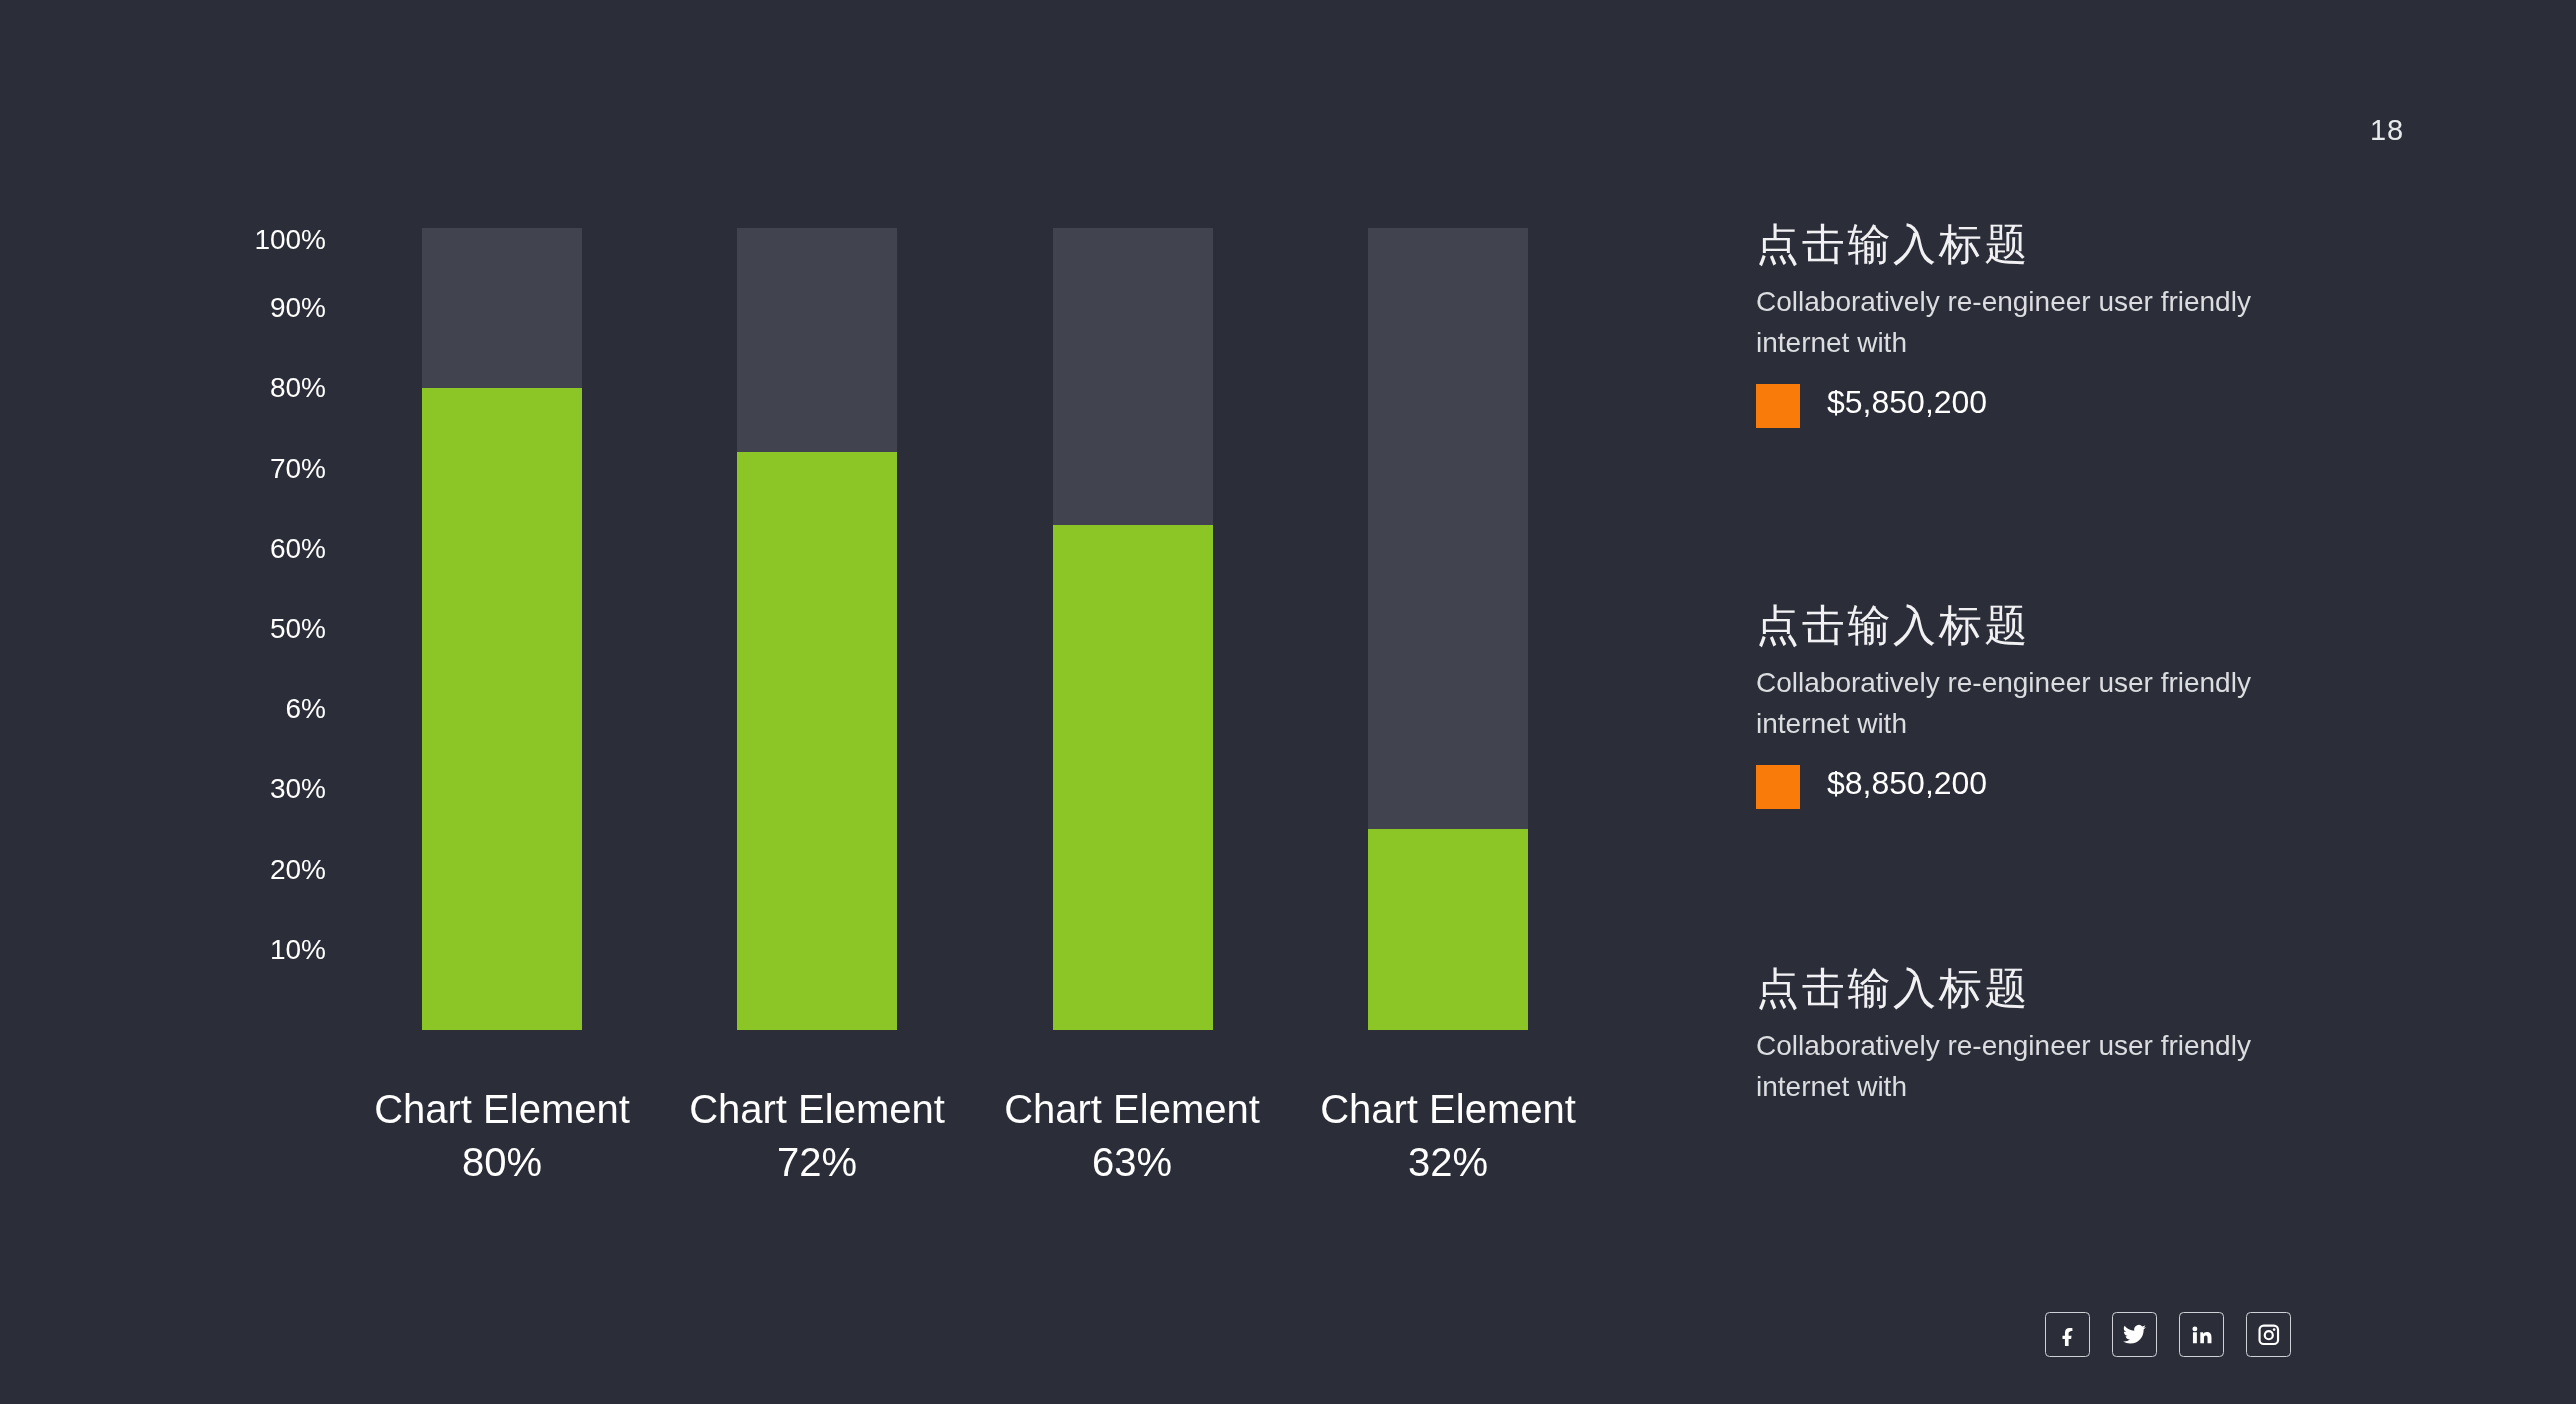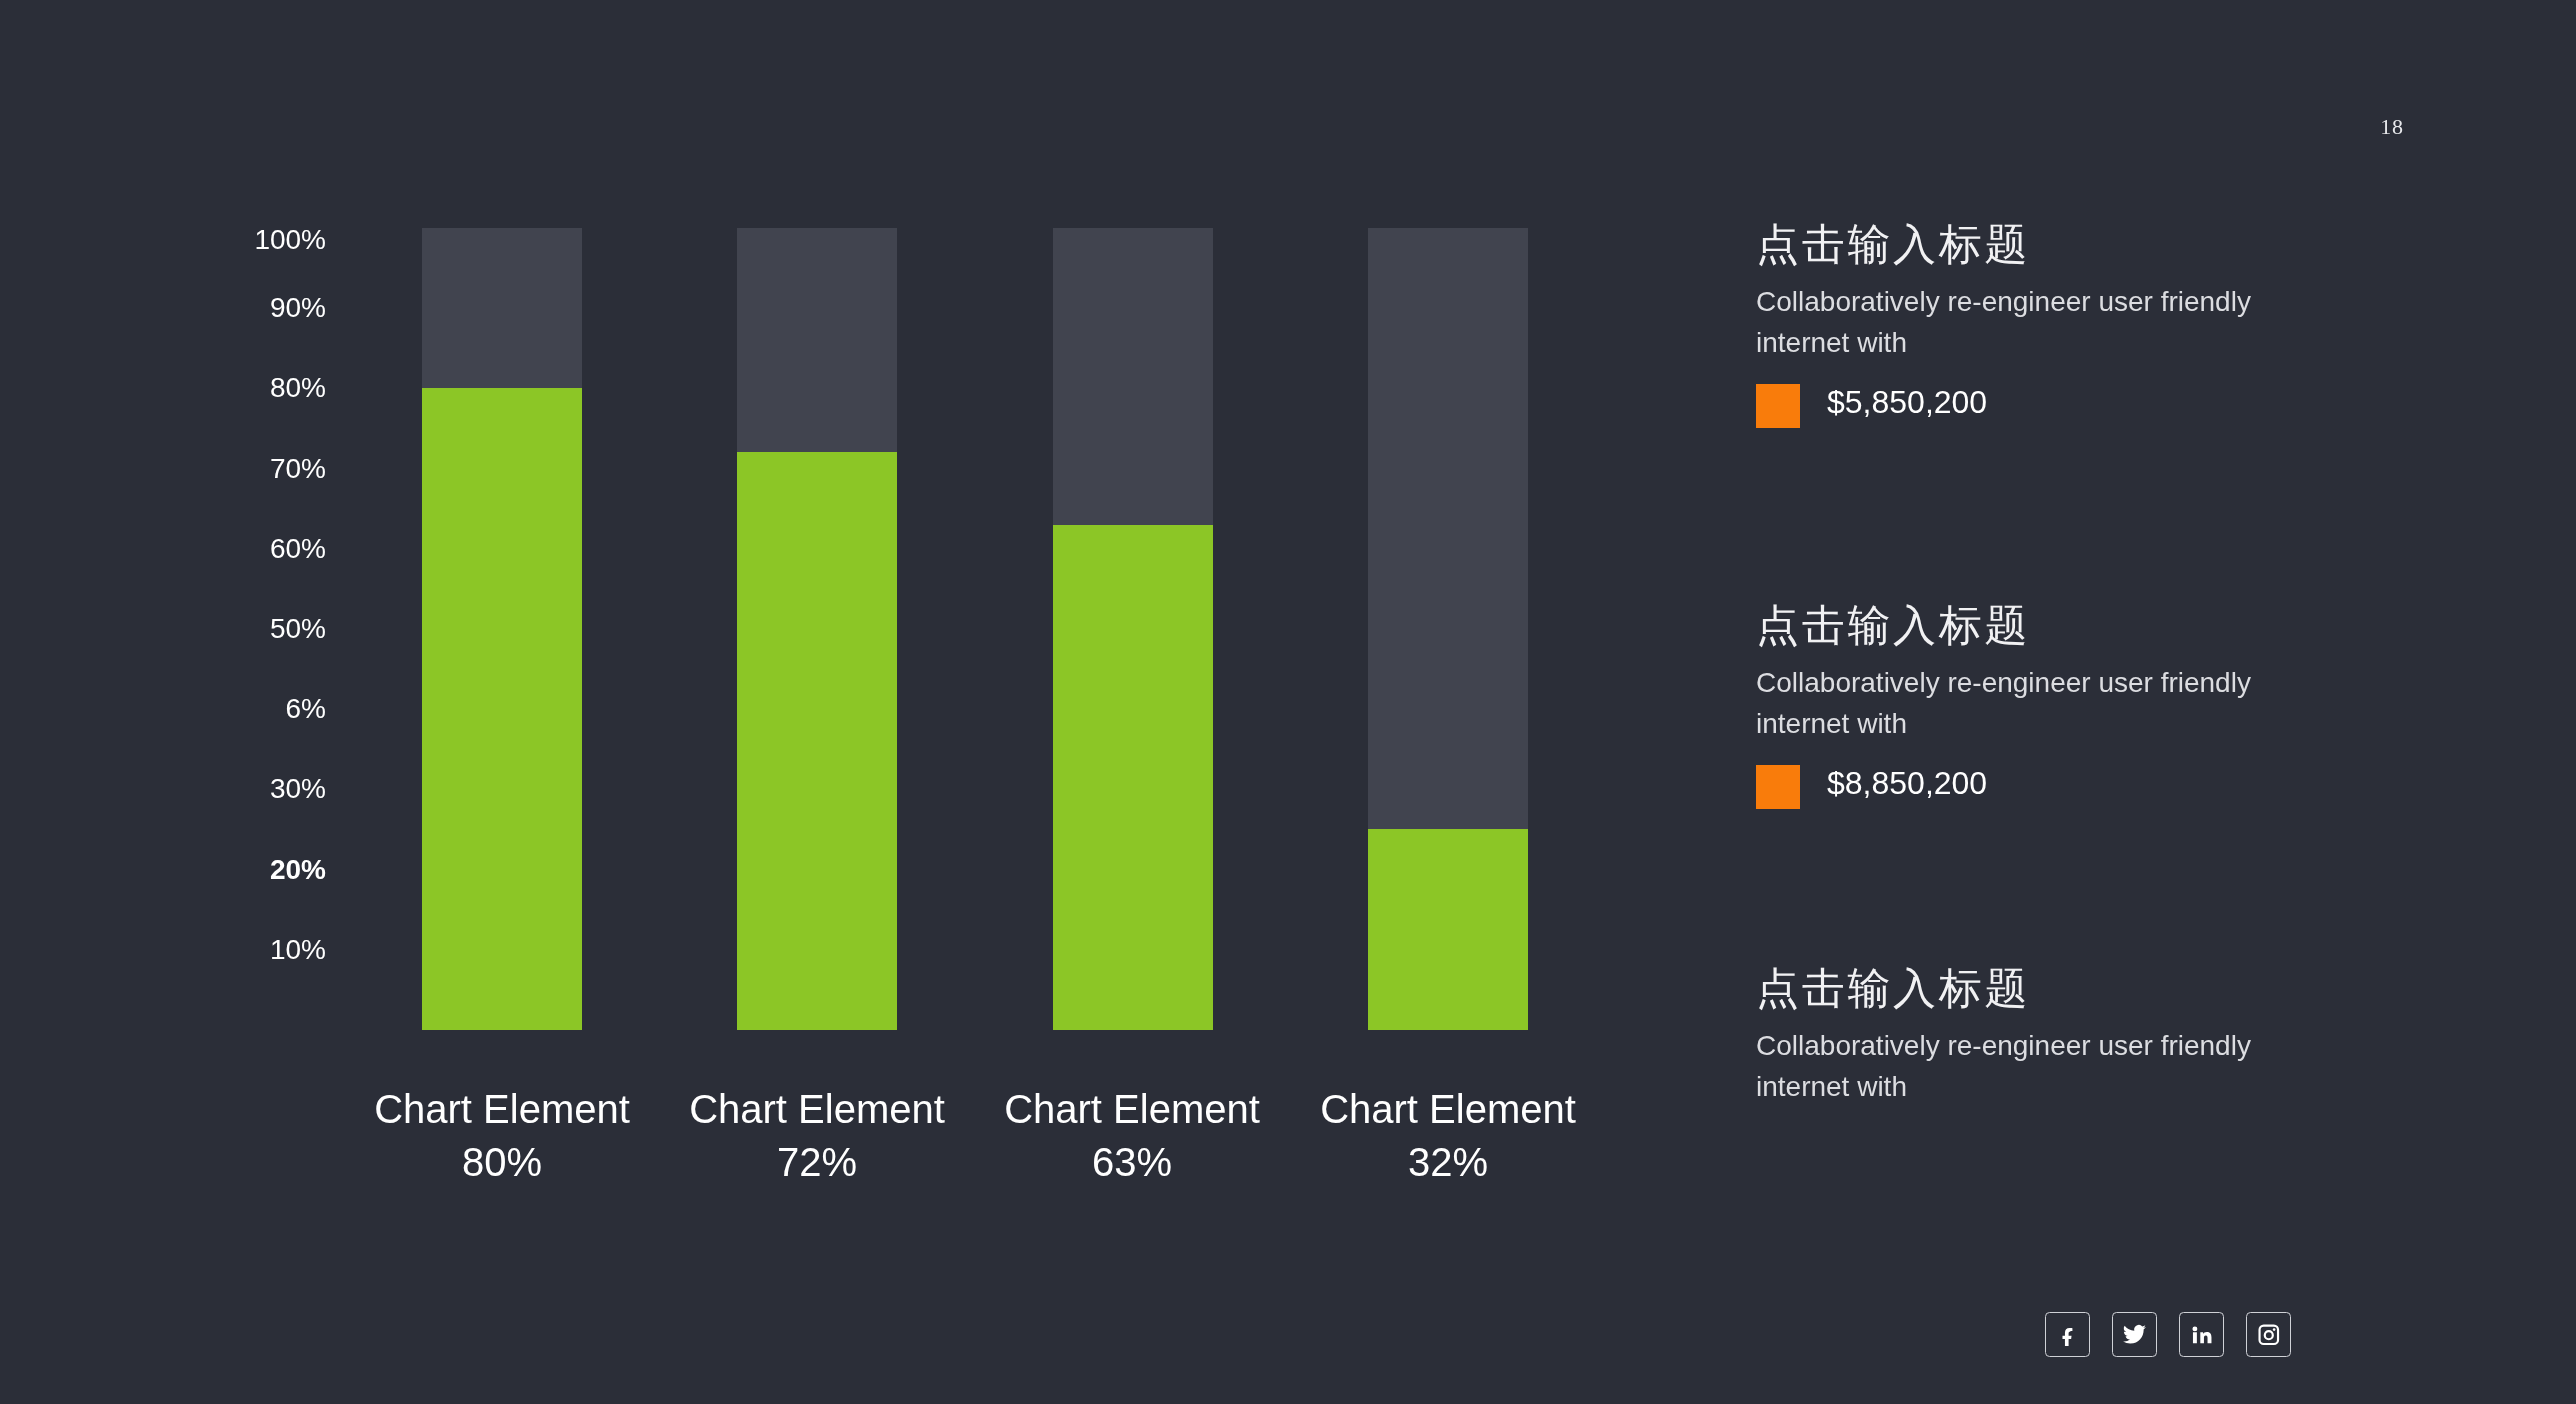--- a/index.html
+++ b/index.html
@@ -7,21 +7,21 @@
     width: 2576px; height: 1405px;
     background: #2b2e38;
     font-family: "Liberation Sans", "DejaVu Sans", sans-serif;
     overflow: hidden;
   }
   .slide { position: relative; width: 2576px; height: 1405px; background: #2b2e38; }
 
   
   .page-number {
     position: absolute; top: 114px; right: 172px;
-    font-size: 22px; color: #e8e9ec; letter-spacing: 0.9px; font-family: Liberation Serif, serif;
+    font-size: 29px; color: #e8e9ec; letter-spacing: 0.9px;
   }
 
   
   .chart { position: absolute; left: 0; top: 0; width: 1632px; height: 1224px; }
 
   .y-axis { position: absolute; left: 181px; top: 208px; width: 145px; height: 825px; }
   .y-tick {
     position: absolute; right: 0; width: 145px;
     text-align: right; font-size: 28px; color: #ffffff;
     transform: translateY(-50%); white-space: nowrap;
@@ -82,21 +82,21 @@
   <div class="chart">
     <div class="y-axis">
         <div class="y-tick" style="top: 32px;">100%</div>
         <div class="y-tick" style="top: 100px;">90%</div>
         <div class="y-tick" style="top: 180px;">80%</div>
         <div class="y-tick" style="top: 261px;">70%</div>
         <div class="y-tick" style="top: 341px;">60%</div>
         <div class="y-tick" style="top: 421px;">50%</div>
         <div class="y-tick" style="top: 501px;">6%</div>
         <div class="y-tick" style="top: 581px;">30%</div>
-        <div class="y-tick" style="top: 662px; font-weight: bold;">20%</div>
+        <div class="y-tick" style="top: 662px;">20%</div>
         <div class="y-tick" style="top: 742px;">10%</div>
       </div>
     <div class="plot">
         <div class="bar-group" style="left: 0px; width: 160px;">
           <div class="bar-track" style="background: rgb(65, 68, 79);"></div>
           <div class="bar-fill" style="height: 642px; background: rgb(140, 198, 38);"></div>
         </div>
         <div class="bar-group" style="left: 315px; width: 160px;">
           <div class="bar-track" style="background: rgb(65, 68, 79);"></div>
           <div class="bar-fill" style="height: 578px; background: rgb(140, 198, 38);"></div>

